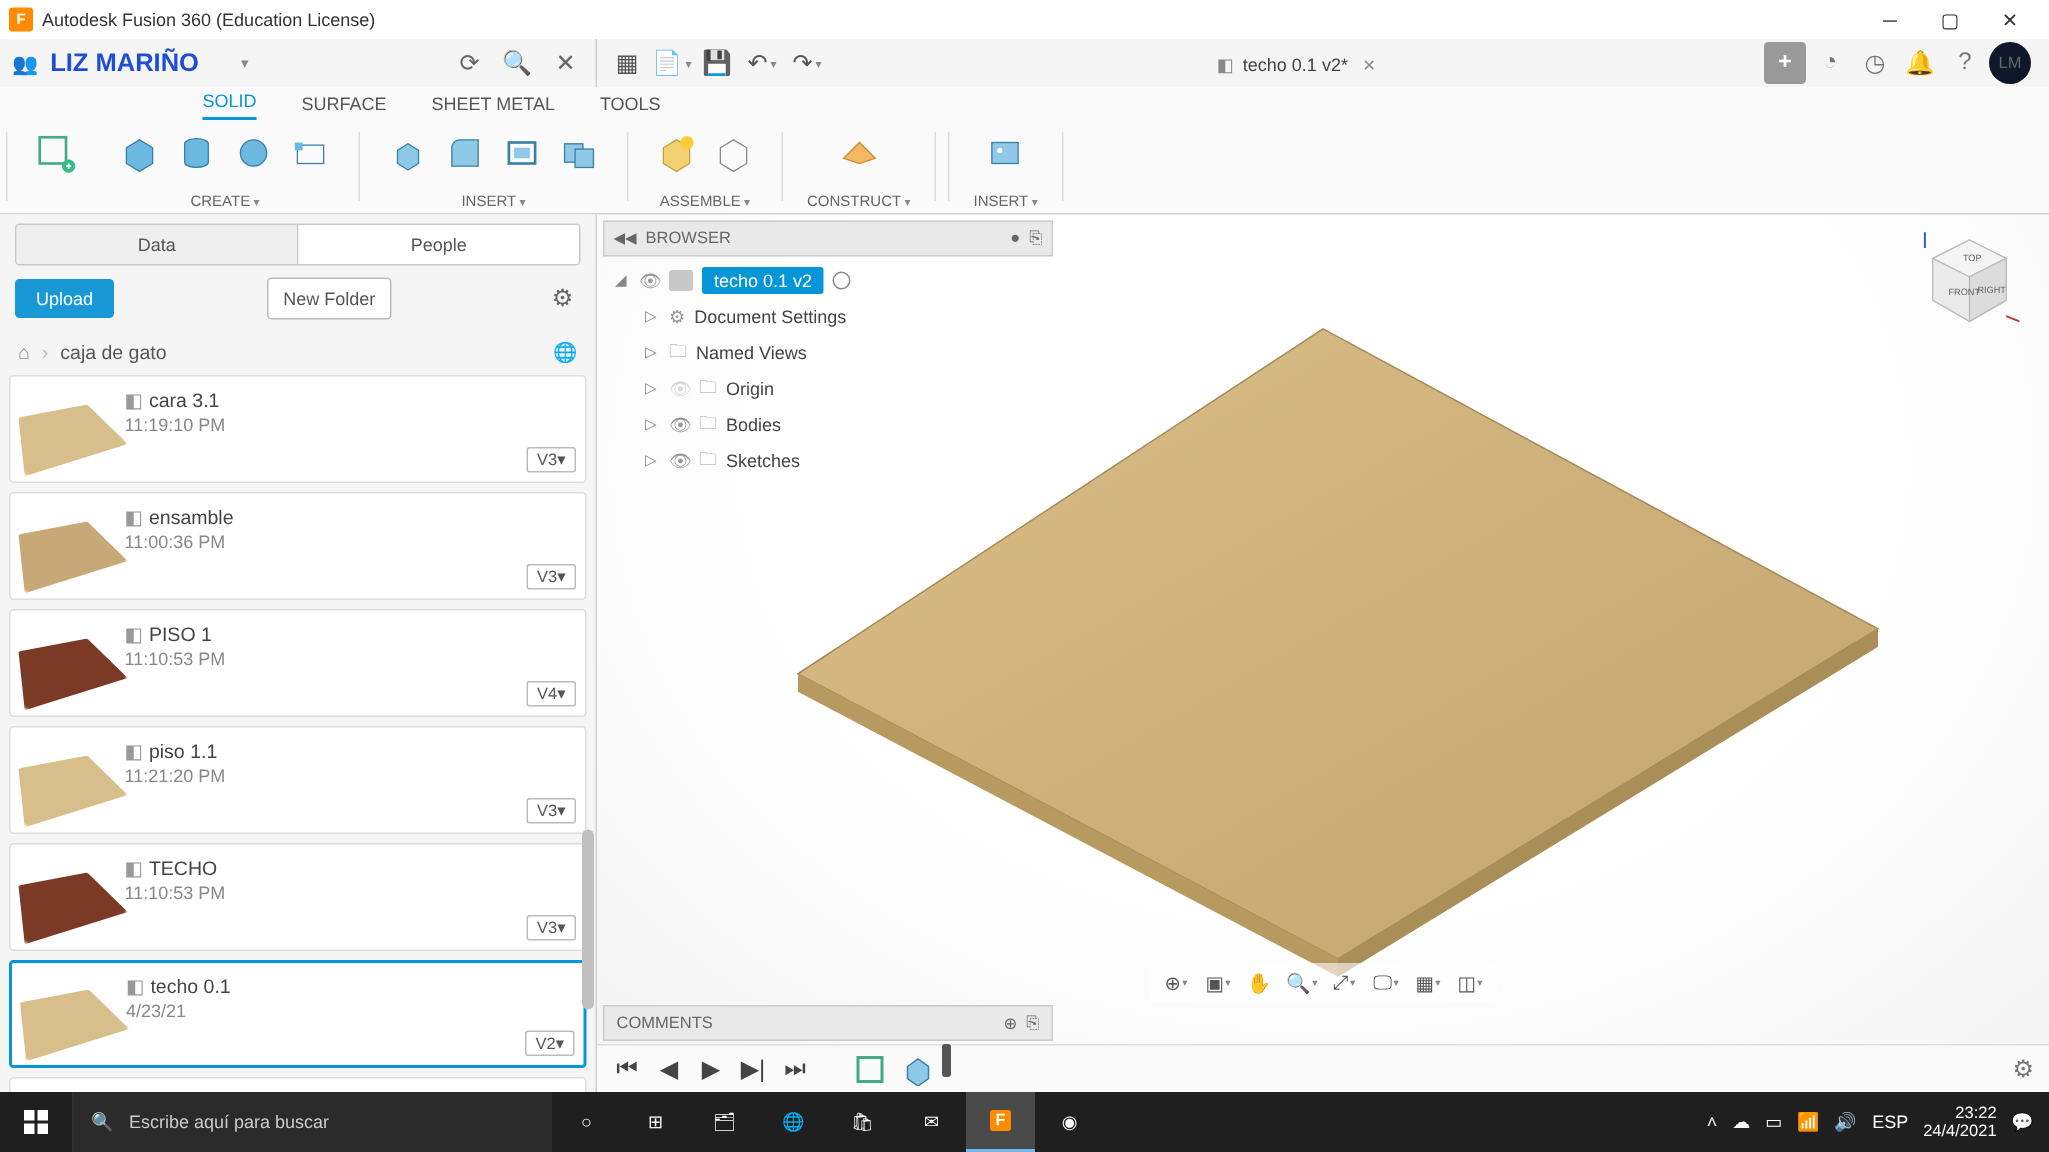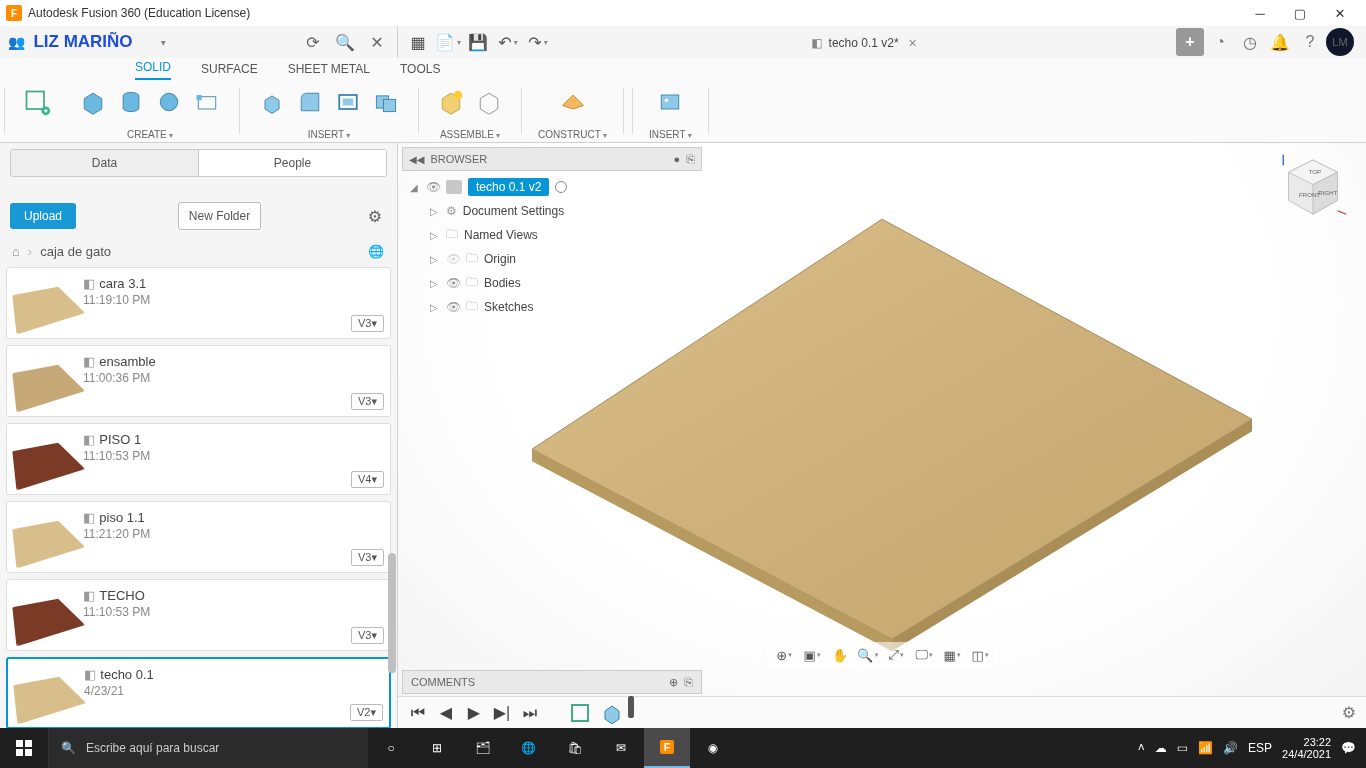--- a/index.html
+++ b/index.html
@@ -48,21 +48,21 @@
 .rgroup .glabel { font-size:10px; color:#666; white-space:nowrap; }
 .rgroup .glabel.drop::after { content:" ▾"; font-size:8px; color:#888; }
 .rdivider { width:1px; height:46px; background:#ddd; margin:0 4px; align-self:center;}
 .ric svg { width:28px; height:28px; }
 
 
 .body-split { flex:1; display:flex; min-height:0; }
 
 
 .data-panel { width:398px; background:#f5f5f5; display:flex; flex-direction:column; border-right:1px solid #d0d0d0; position:relative; }
-.dp-tabs { display:flex; margin:6px 10px 17px; border:1px solid #c8c8c8; border-radius:3px; overflow:hidden; height:28px; }
+.dp-tabs { display:flex; margin:6px 10px 0; border:1px solid #c8c8c8; border-radius:3px; overflow:hidden; height:28px; }
 .dp-tabs .dpt { flex:1; display:flex;align-items:center;justify-content:center; font-size:12px; color:#555; background:#fff; }
 .dp-tabs .dpt:first-child { border-right:1px solid #c8c8c8; background:#eee; }
 .dp-actions { display:flex; justify-content:space-between; align-items:center; gap:6px; padding:8px 10px; }
 .dp-actions .upload { background:#1899d6; color:#fff; border:none; padding:6px 14px; border-radius:3px; font-size:12px; }
 .dp-actions .newf { background:#fff; border:1px solid #bbb; padding:6px 10px; border-radius:3px; font-size:12px; color:#555; }
 .dp-actions .gear { color:#666; }
 .dp-crumb { display:flex; align-items:center; gap:8px; padding:6px 12px; font-size:13px; color:#555; }
 .dp-crumb .home { color:#888; }
 .dp-crumb .sep { color:#bbb; }
 .dp-crumb .globe { margin-left:auto; color:#888; }

